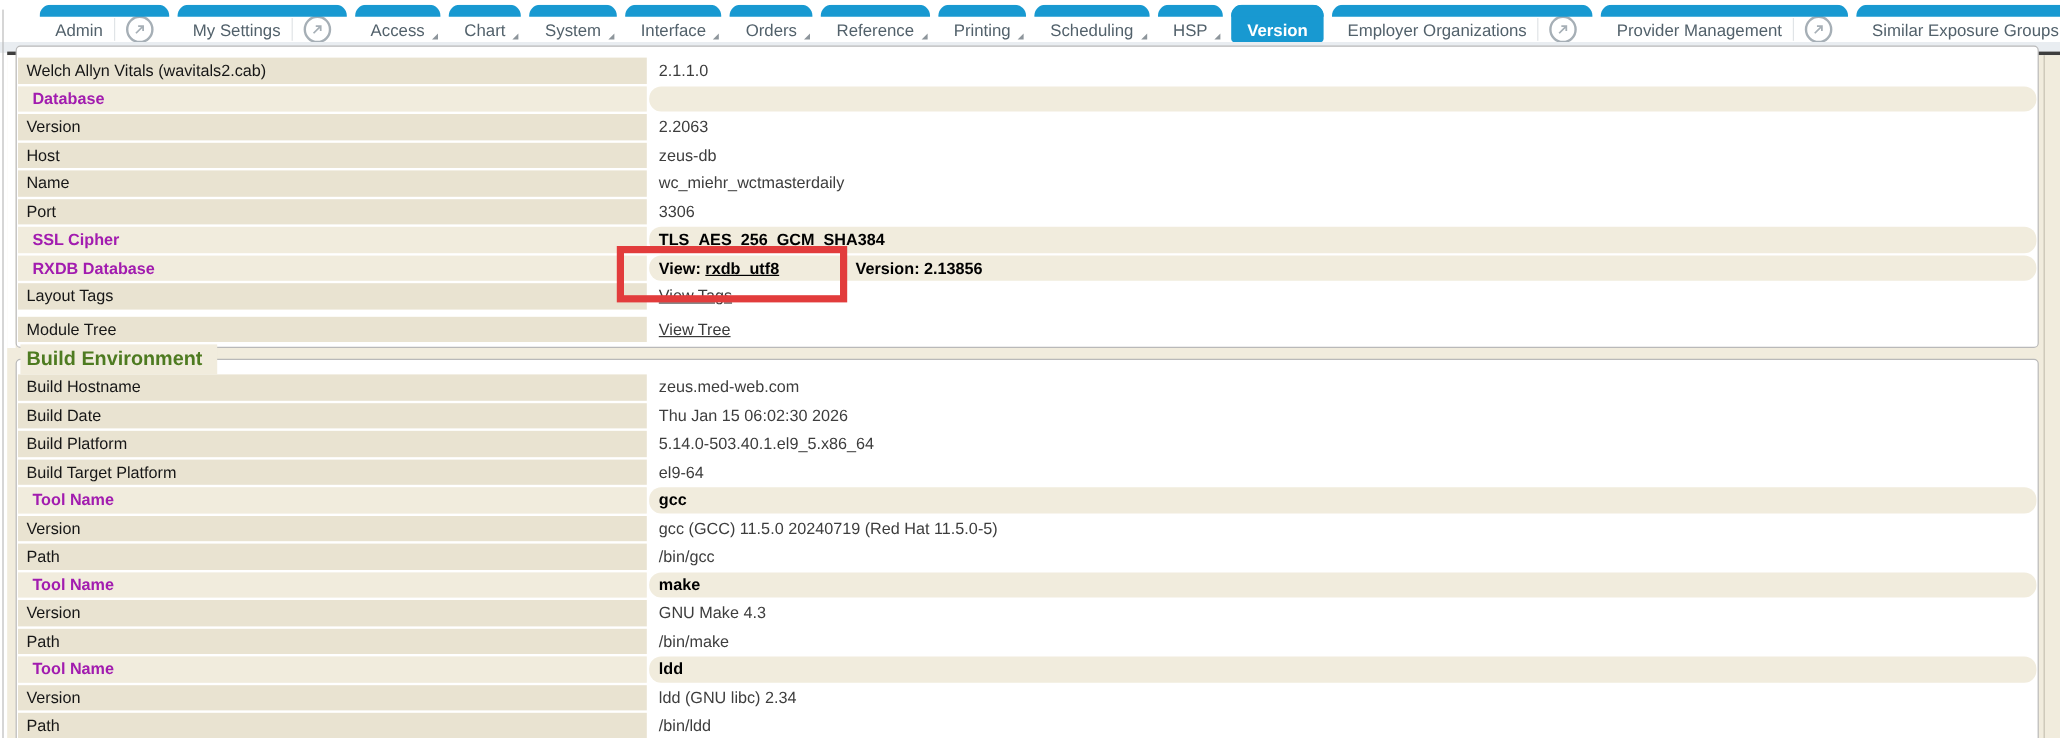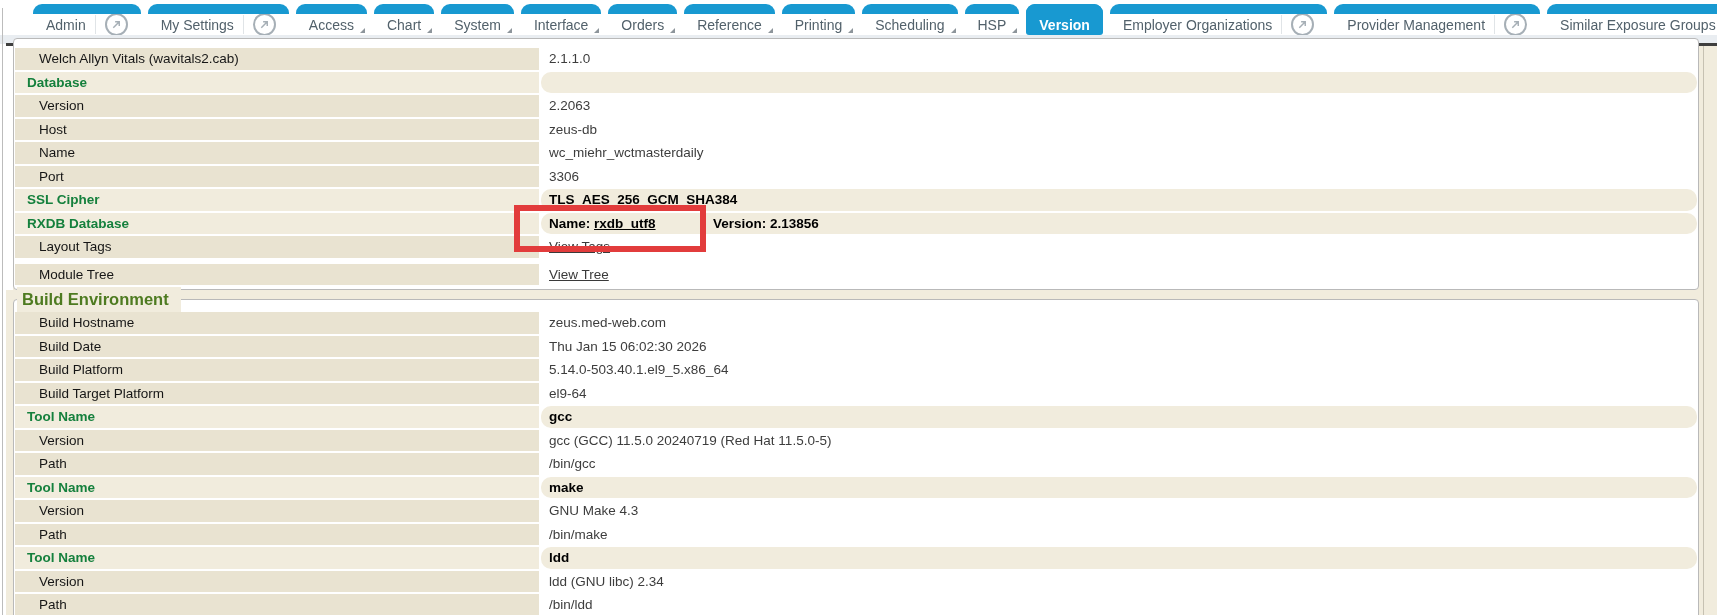--- a/index.html
+++ b/index.html
@@ -44,24 +44,24 @@
   }
   .panel1{top:38px;height:252px;padding:9px 1px 0 1px;}
   .panel2{top:299px;height:325px;padding:12px 1px 0 1px;overflow:visible;}
   .legend{
     position:absolute;top:-13px;left:3px;background:#f1ecdd;padding:0 12px 0 5px;
     font-size:16.5px;font-weight:bold;color:#4e7b21;line-height:25px;
   }
   .row{display:flex;gap:2px;height:21.5px;margin-bottom:2px;font-size:13.5px;line-height:21.5px;}
   .row .lab{
     width:524px;flex:0 0 524px;background:#e9e3d1;color:#161616;
-    padding-left:24px;box-sizing:border-box;overflow:hidden;
+    padding-left:7px;box-sizing:border-box;overflow:hidden;
   }
   .row .val{flex:1;background:#ffffff;color:#3d3d3d;padding-left:8px;position:relative;overflow:hidden;}
-  .row.hdr .lab{background:#f1ecdd;font-weight:bold;color:#15803d;padding-left:12px;}
+  .row.hdr .lab{background:#f1ecdd;font-weight:bold;color:#a21caf;padding-left:12px;}
   .row.hdr .val{background:#f1ecdd;font-weight:bold;color:#000;border-radius:10px;}
   .row.spaced{margin-top:6px;}
   .row a{color:#3a3a3a;text-decoration:underline;cursor:pointer;}
   .row.hdr a{color:#000;font-weight:bold;}
   .name-part{display:inline-block;width:164px;}
   .ver-part{font-weight:bold;color:#000;}
 
   .redbox{
     position:absolute;left:514px;top:205px;width:192px;height:47px;
     border:6px solid #e23c3c;box-sizing:border-box;z-index:6;pointer-events:none;
@@ -183,21 +183,21 @@
     <div class="row">
       <div class="lab">Port</div>
       <div class="val">3306</div>
     </div>
     <div class="row hdr">
       <div class="lab">SSL Cipher</div>
       <div class="val">TLS_AES_256_GCM_SHA384</div>
     </div>
     <div class="row hdr">
       <div class="lab">RXDB Database</div>
-      <div class="val"><span class="name-part"><span>Name: </span><a>rxdb_utf8</a></span><span class="ver-part">Version: 2.13856</span></div>
+      <div class="val"><span class="name-part"><span>View: </span><a>rxdb_utf8</a></span><span class="ver-part">Version: 2.13856</span></div>
     </div>
     <div class="row">
       <div class="lab">Layout Tags</div>
       <div class="val"><a>View Tags</a></div>
     </div>
     <div class="row spaced">
       <div class="lab">Module Tree</div>
       <div class="val"><a>View Tree</a></div>
     </div>
   </div>

